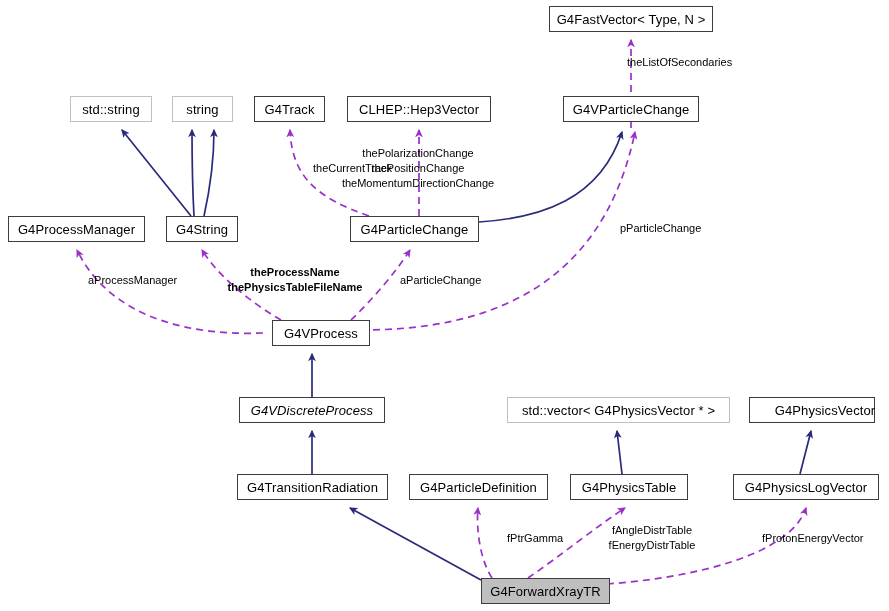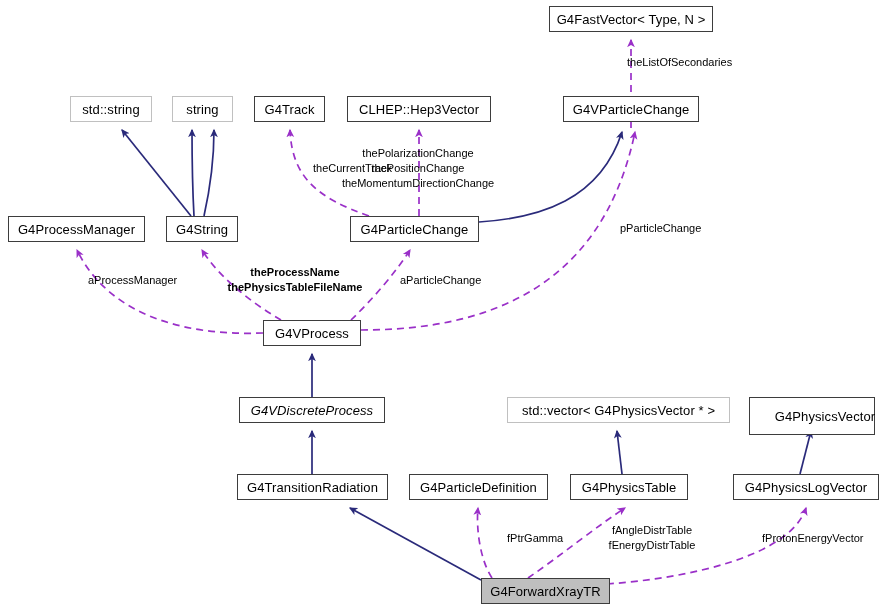--- a/index.html
+++ b/index.html
@@ -126,27 +126,27 @@
     <div class="uml-node" style="left:347px;top:96px;width:144px;height:26px;">CLHEP::Hep3Vector</div>
 
     <div class="uml-node" style="left:563px;top:96px;width:136px;height:26px;">G4VParticleChange</div>
 
     <div class="uml-node" style="left:8px;top:216px;width:137px;height:26px;">G4ProcessManager</div>
 
     <div class="uml-node" style="left:166px;top:216px;width:72px;height:26px;">G4String</div>
 
     <div class="uml-node" style="left:350px;top:216px;width:129px;height:26px;">G4ParticleChange</div>
 
-    <div class="uml-node" style="left:263px;top:320px;width:98px;height:26px;">G4VProcess</div>
+    <div class="uml-node" style="left:272px;top:320px;width:98px;height:26px;">G4VProcess</div>
 
     <div class="uml-node" style="left:239px;top:397px;width:146px;height:26px;font-style:italic;">G4VDiscreteProcess</div>
 
     <div class="uml-node external" style="left:507px;top:397px;width:223px;height:26px;">std::vector&lt; G4PhysicsVector * &gt;</div>
 
-    <div class="uml-node" style="left:749px;top:397px;width:126px;height:38px;padding-left:26px;">G4PhysicsVector</div>
+    <div class="uml-node" style="left:749px;top:397px;width:126px;height:26px;padding-left:26px;">G4PhysicsVector</div>
 
     <div class="uml-node" style="left:237px;top:474px;width:151px;height:26px;">G4TransitionRadiation</div>
 
     <div class="uml-node" style="left:409px;top:474px;width:139px;height:26px;">G4ParticleDefinition</div>
 
     <div class="uml-node" style="left:570px;top:474px;width:118px;height:26px;">G4PhysicsTable</div>
 
     <div class="uml-node" style="left:733px;top:474px;width:146px;height:26px;">G4PhysicsLogVector</div>
 
     <div class="uml-node highlight" style="left:481px;top:578px;width:129px;height:26px;">G4ForwardXrayTR</div>

